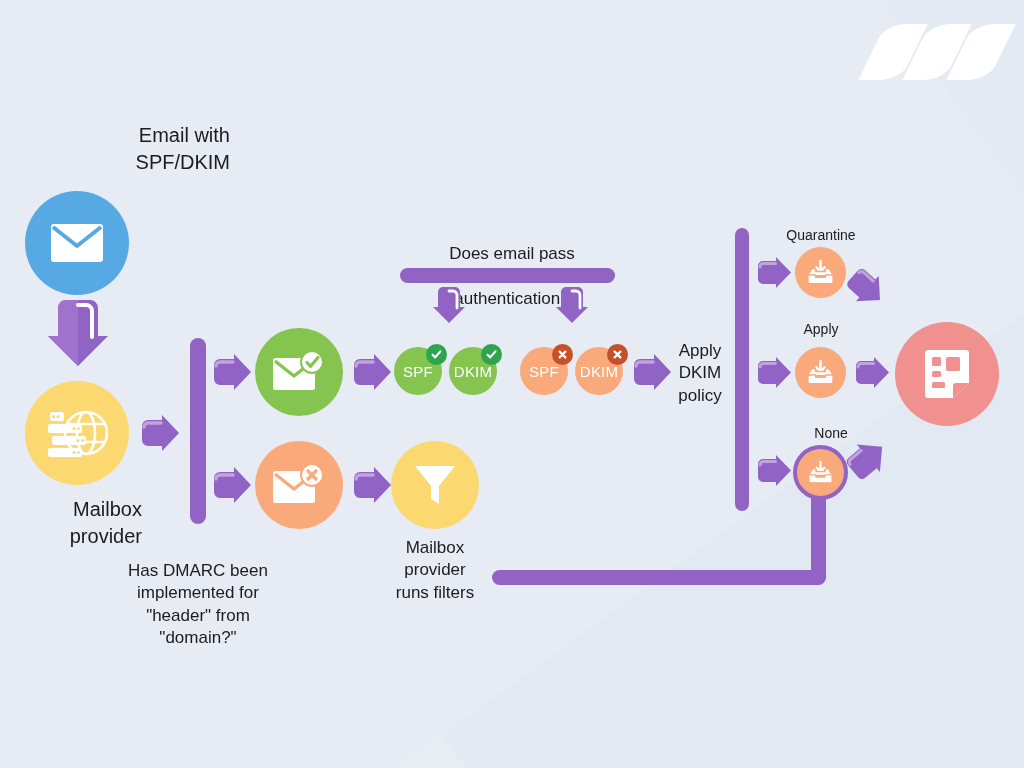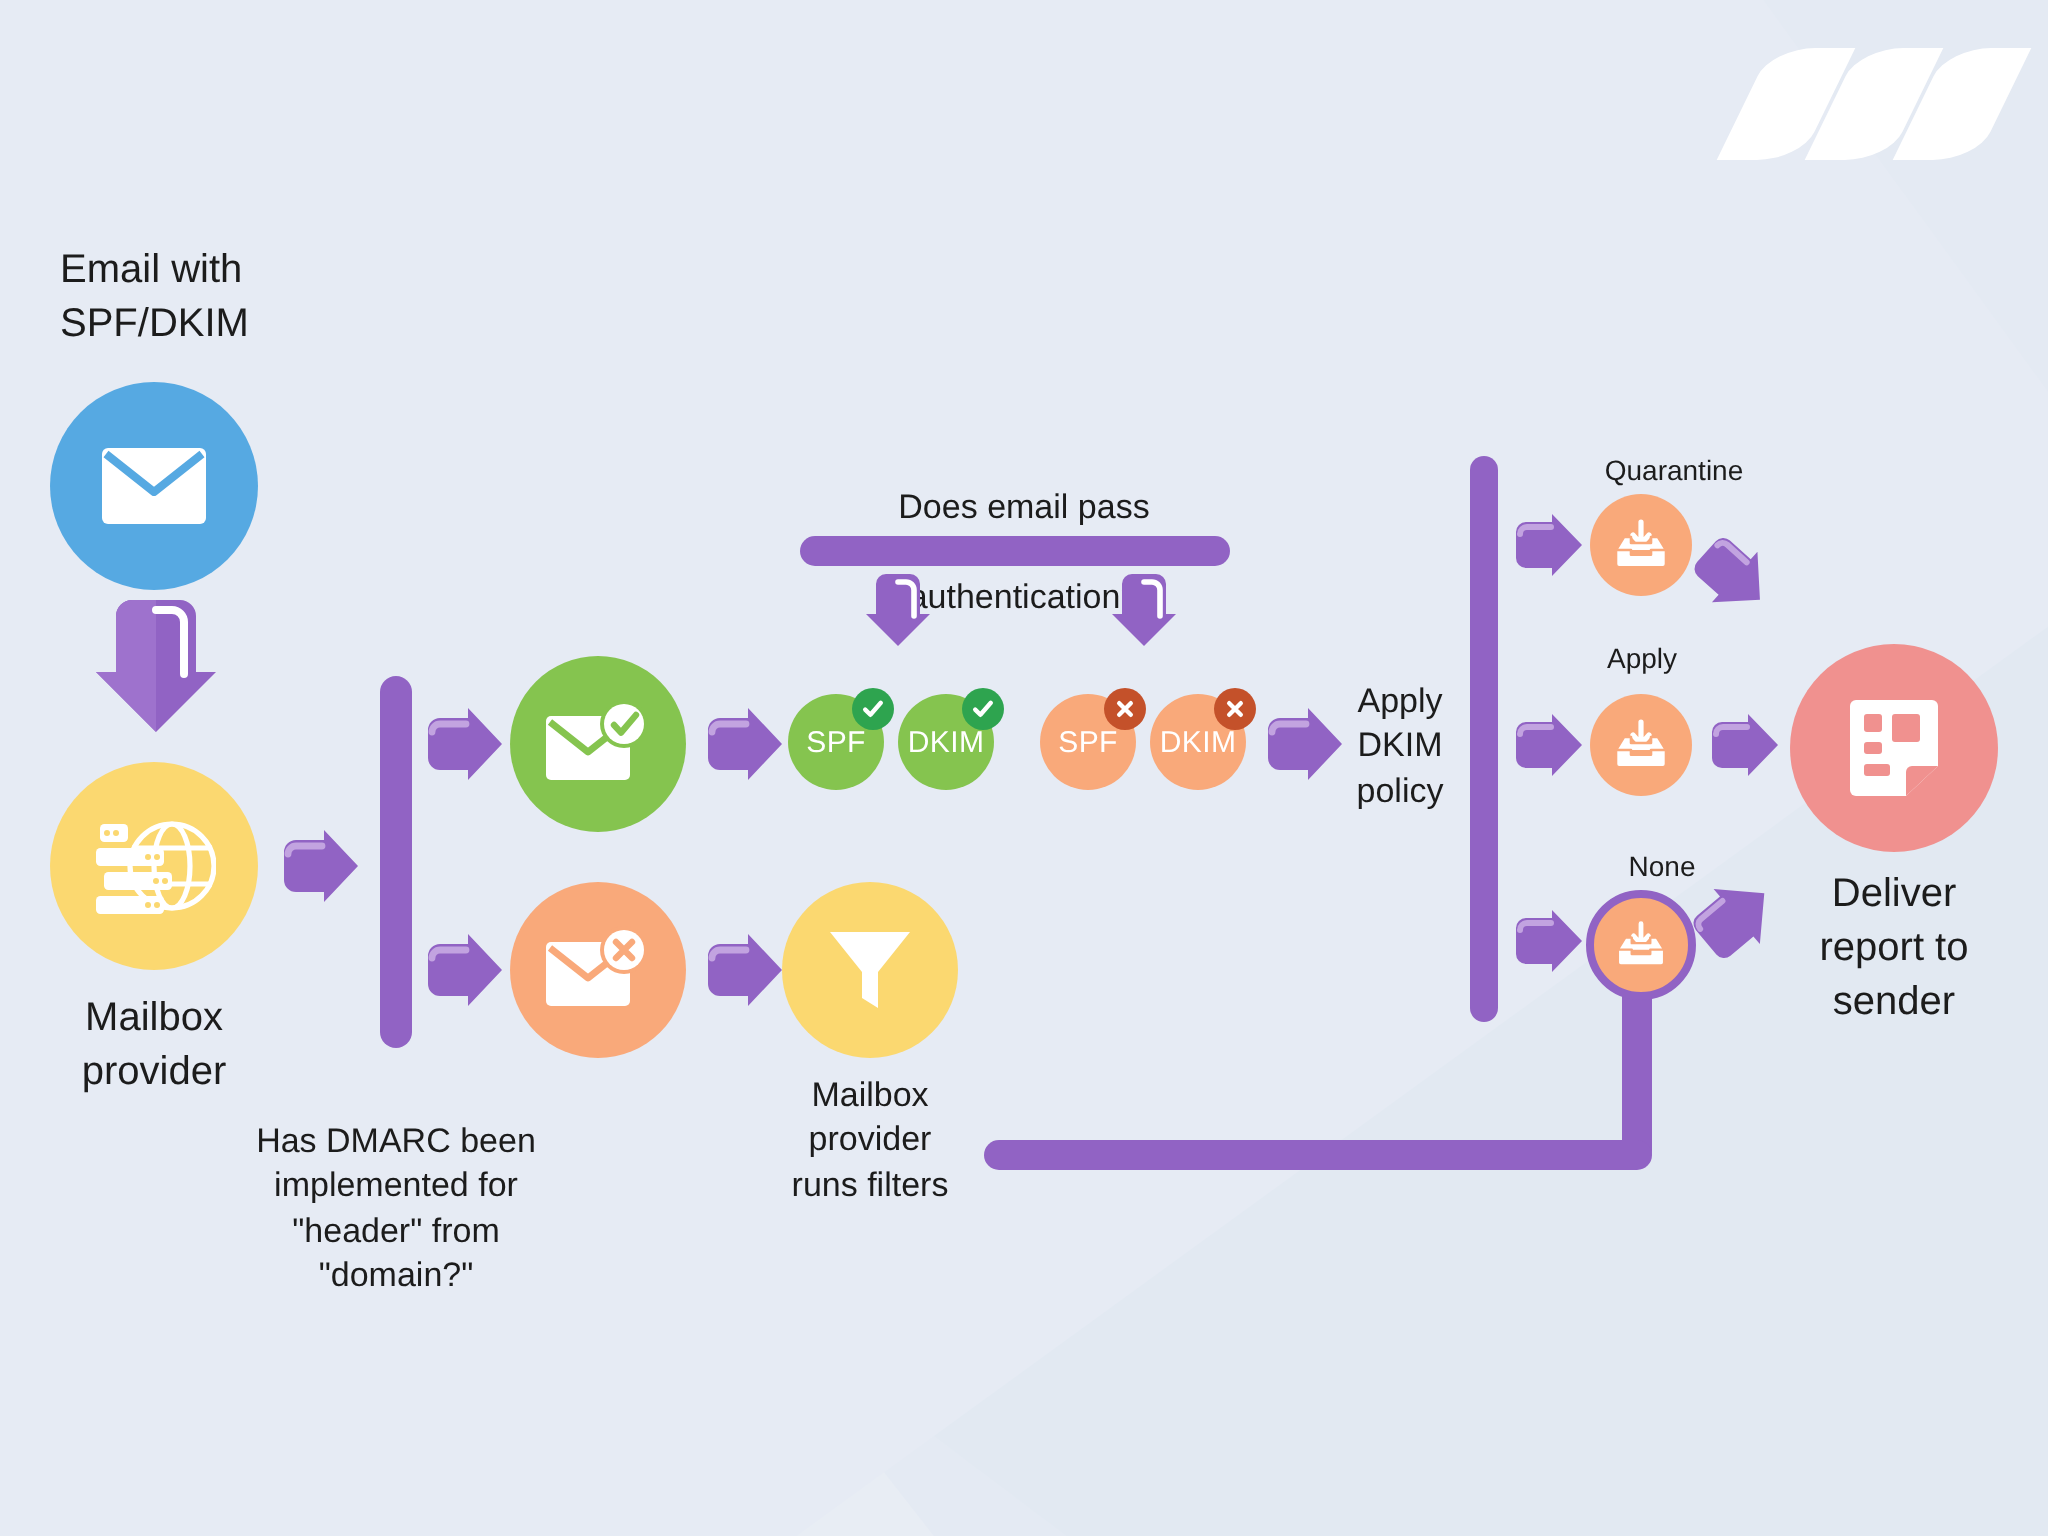--- a/index.html
+++ b/index.html
@@ -43,21 +43,21 @@
   .logo span.s3{left:94px;}
 
   
   .label{
     position:absolute;color:#1c1c1c;
     font-size:17px;line-height:1.32;font-weight:400;
     white-space:pre-line;
   }
   .label.ctr{text-align:center;}
   .label.lft{text-align:left;}
-  .label.big{font-size:20px;line-height:1.34;}
+  .label.big{font-size:20px;line-height:1.34;text-align:right;}
   .label.sm{font-size:14px;}
 
   
   .circ{
     position:absolute;border-radius:50%;
     display:flex;align-items:center;justify-content:center;
   }
   .circ svg{display:block;}
 
   
@@ -283,21 +283,21 @@
       <path d="M6 14 a4 4 0 0 1 4 -4 h13" fill="none" stroke="#c2a3e0" stroke-width="3.4" stroke-linecap="round"></path>
     </svg>
   </div>
 
   <div class="label ctr" style="left:660px;top:340px;width:80px;">Apply
 DKIM
 policy</div>
 
   <div class="bar" style="left:735px;top:228px;width:14px;height:283px;"></div>
 
-  <div class="label ctr sm" style="left:782px;top:226px;width:110px;">Quarantine</div>
+  <div class="label ctr sm" style="left:766px;top:226px;width:110px;">Quarantine</div>
   <div class="arrow" style="left:755px;top:255px;width:38px;height:35px;">
     <svg width="38" height="35" viewBox="0 0 38 35">
       <path d="M3 11 a5 5 0 0 1 5 -5 h13 V2 l15 15.5 -15 15.5 v-4 H8 a5 5 0 0 1 -5 -5 z" fill="#9163c4"></path>
       <path d="M5 12 a3.5 3.5 0 0 1 3.5 -3.5 h12" fill="none" stroke="#c2a3e0" stroke-width="3" stroke-linecap="round"></path>
     </svg>
   </div>
   <div class="circ" style="left:795px;top:247px;width:51px;height:51px;background:#f9a97a;">
     <span>
       <svg width="29" height="27" viewBox="0 0 29 27">
         <path d="M14.5 2 v9 M10.5 8.5 L14.5 13 L18.5 8.5" fill="none" stroke="#ffffff" stroke-width="2.6" stroke-linecap="round" stroke-linejoin="round"></path>
@@ -376,17 +376,14 @@
         <g fill="#f0918f">
           <rect x="9" y="9" width="9" height="9" rx="1.5"></rect>
           <rect x="23" y="9" width="14" height="14" rx="1.5"></rect>
           <rect x="9" y="23" width="9" height="6" rx="1.5"></rect>
           <rect x="9" y="34" width="13" height="6" rx="1.5"></rect>
         </g>
       </svg>
     </span>
   </div>
 
-  <div class="label ctr big" style="left:886px;top:434px;width:122px;">Deliver
-report to
-sender</div>
 
 </div>
 
 </body></html>

